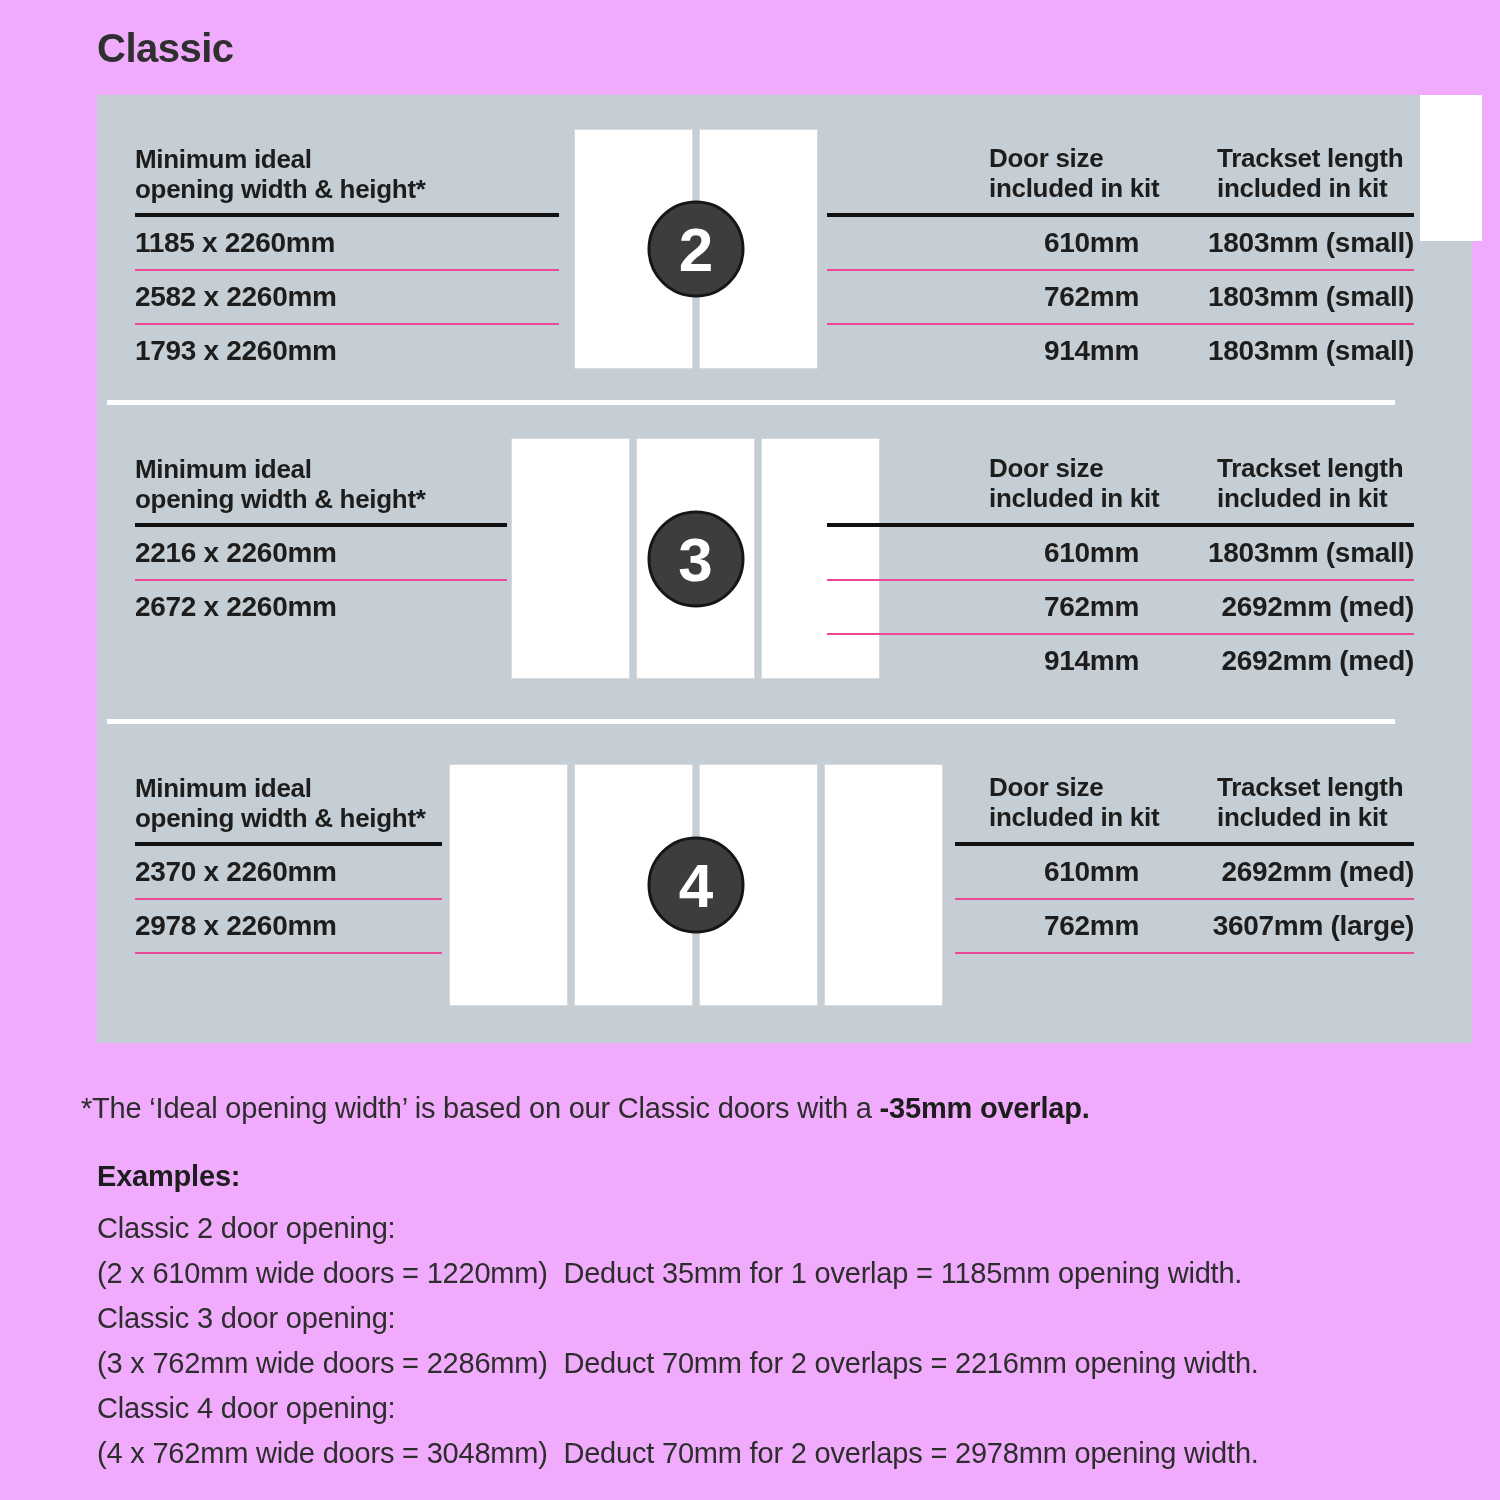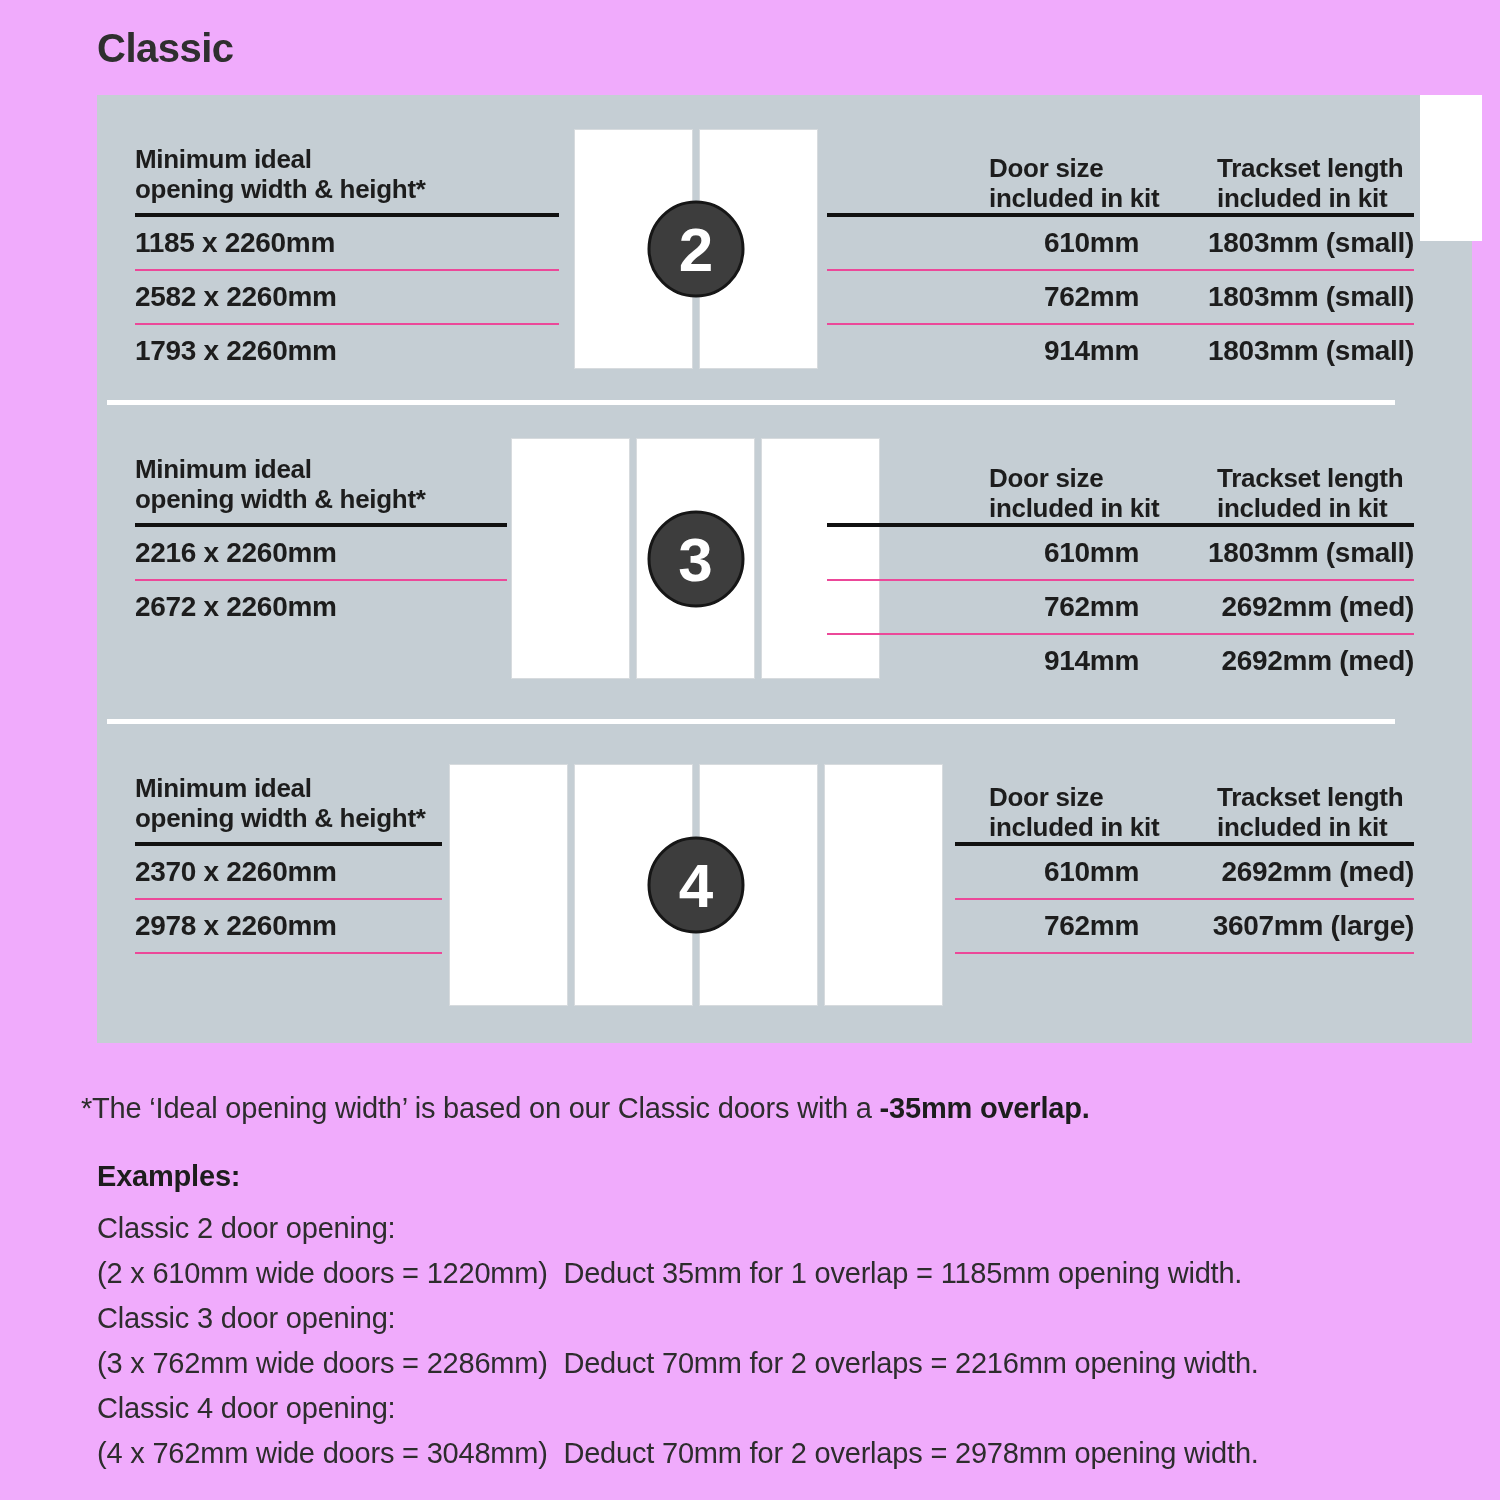--- a/index.html
+++ b/index.html
@@ -40,21 +40,21 @@
   }
   .rule { border-bottom:2px solid #ec4899; }
 
   
   .rtable { position:absolute; top:0; }
   .rt12 { left:708px; width:587px; }
   .rt3  { left:836px; width:459px; }
   .rgrid { display:grid; grid-template-columns:1fr 178px 247px; }
   .rtable .thead-wrap {
     box-sizing:border-box; height:122px; padding-top:48px;
-    display:flex; align-items:flex-end; 
+    display:flex; 
     border-bottom:4px solid #111;
   }
   .rtable .thead-wrap .rgrid { width:100%; }
   .hcell { font-size:26px; line-height:30px; font-weight:700; letter-spacing:-0.3px; text-align:left; }
   .track-pad { padding-left:50px; box-sizing:border-box; }
   .trow { height:52px; align-items:center; font-size:28px; font-weight:700; letter-spacing:-0.3px; }
   .cell-door { text-align:right; padding-right:28px; box-sizing:border-box; }
   .cell-track { text-align:right; }
 
   

